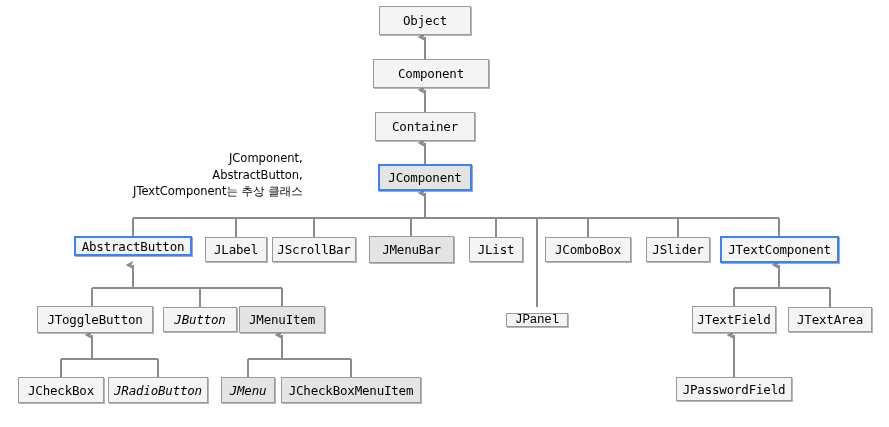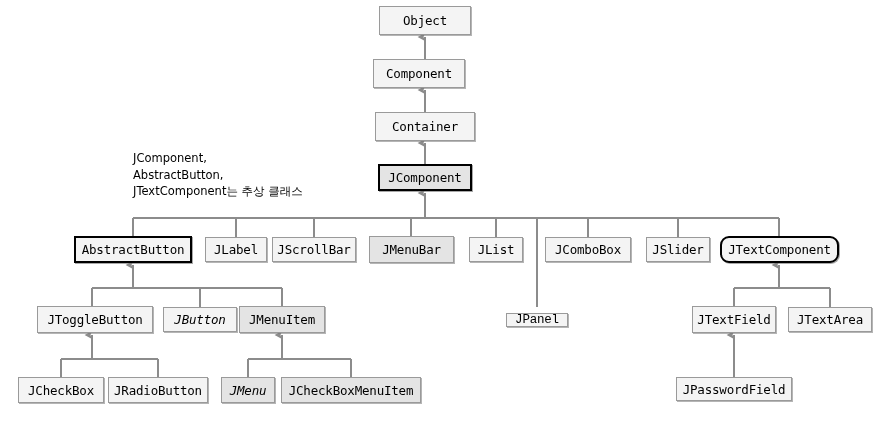--- a/index.html
+++ b/index.html
@@ -14,33 +14,34 @@
     background:#f4f4f4;
     border:1px solid #9a9a9a;
     color:#000;
     font-family:"DejaVu Sans Mono",monospace;
     font-size:12.5px;
     letter-spacing:-0.2px;
     white-space:nowrap;
     box-shadow:1px 1px 0 rgba(120,120,120,.55);
   }
   .node.abstract{
-    border:2px solid #000000;
+    border:2px solid #3b82f6;
     box-shadow:1px 1px 0 rgba(110,110,110,.6);
   }
   .node.menu{ background:#e4e4e4; }
 
   #note{
     position:absolute;
     left:133px; top:150px;
     font-family:"DejaVu Sans","Liberation Sans",sans-serif;
     font-size:11.5px;
     line-height:16.5px;
     color:#000;
     white-space:pre;
+    text-align:right;
   }
 </style>
 </head>
 <body>
 
 <div id="canvas">
 
   <svg id="edges" viewBox="0 0 889 427" xmlns="http://www.w3.org/2000/svg">
     <defs>
       <marker id="uml-arrow" markerWidth="10" markerHeight="10" refX="5" refY="8.6" orient="auto" markerUnits="userSpaceOnUse">
@@ -93,51 +94,51 @@
   </svg>
 
   <div id="note">JComponent,
 AbstractButton,
 JTextComponent는 추상 클래스</div>
 
   <div id="nodes">
       <div class="node" style="left: 379px; top: 6px; width: 92px; height: 29px;">
         <span>Object</span>
       </div>
-      <div class="node" style="left: 373px; top: 59px; width: 92px; height: 29px; justify-content: center;">
+      <div class="node" style="left: 373px; top: 59px; width: 116px; height: 29px; justify-content: center;">
         <span>Component</span>
       </div>
       <div class="node" style="left: 375px; top: 112px; width: 100px; height: 29px;">
         <span>Container</span>
       </div>
       <div class="node abstract menu" style="left: 378px; top: 164px; width: 94px; height: 27px;">
         <span>JComponent</span>
       </div>
-      <div class="node abstract" style="left: 74px; top: 236px; width: 118px; height: 27px;">
+      <div class="node abstract" style="left: 74px; top: 236px; width: 118px; height: 20px;">
         <span>AbstractButton</span>
       </div>
       <div class="node" style="left: 205px; top: 237px; width: 62px; height: 25px;">
         <span>JLabel</span>
       </div>
       <div class="node" style="left: 272px; top: 237px; width: 84px; height: 25px;">
         <span>JScrollBar</span>
       </div>
       <div class="node menu" style="left: 369px; top: 236px; width: 85px; height: 27px;">
         <span>JMenuBar</span>
       </div>
       <div class="node" style="left: 469px; top: 237px; width: 54px; height: 25px;">
         <span>JList</span>
       </div>
       <div class="node" style="left: 545px; top: 237px; width: 86px; height: 25px;">
         <span>JComboBox</span>
       </div>
       <div class="node" style="left: 646px; top: 237px; width: 64px; height: 25px;">
         <span>JSlider</span>
       </div>
-      <div class="node abstract" style="left: 720px; top: 236px; width: 119px; height: 27px; border-radius: 9px;">
+      <div class="node abstract" style="left: 720px; top: 236px; width: 119px; height: 27px;">
         <span>JTextComponent</span>
       </div>
       <div class="node" style="left: 37px; top: 306px; width: 116px; height: 27px;">
         <span>JToggleButton</span>
       </div>
       <div class="node" style="left: 163px; top: 307px; width: 74px; height: 25px; font-style: italic;">
         <span>JButton</span>
       </div>
       <div class="node menu" style="left: 239px; top: 306px; width: 86px; height: 27px;">
         <span>JMenuItem</span>
@@ -147,21 +148,21 @@
       </div>
       <div class="node" style="left: 692px; top: 306px; width: 84px; height: 27px;">
         <span>JTextField</span>
       </div>
       <div class="node" style="left: 788px; top: 307px; width: 84px; height: 25px;">
         <span>JTextArea</span>
       </div>
       <div class="node" style="left: 18px; top: 377px; width: 86px; height: 26px;">
         <span>JCheckBox</span>
       </div>
-      <div class="node" style="left: 108px; top: 377px; width: 100px; height: 26px;">
+      <div class="node" style="left: 108px; top: 377px; width: 100px; height: 26px; font-style: italic;">
         <span>JRadioButton</span>
       </div>
       <div class="node menu" style="left: 221px; top: 377px; width: 54px; height: 26px; font-style: italic;">
         <span>JMenu</span>
       </div>
       <div class="node menu" style="left: 281px; top: 377px; width: 140px; height: 26px;">
         <span>JCheckBoxMenuItem</span>
       </div>
       <div class="node" style="left: 676px; top: 377px; width: 116px; height: 24px;">
         <span>JPasswordField</span>

